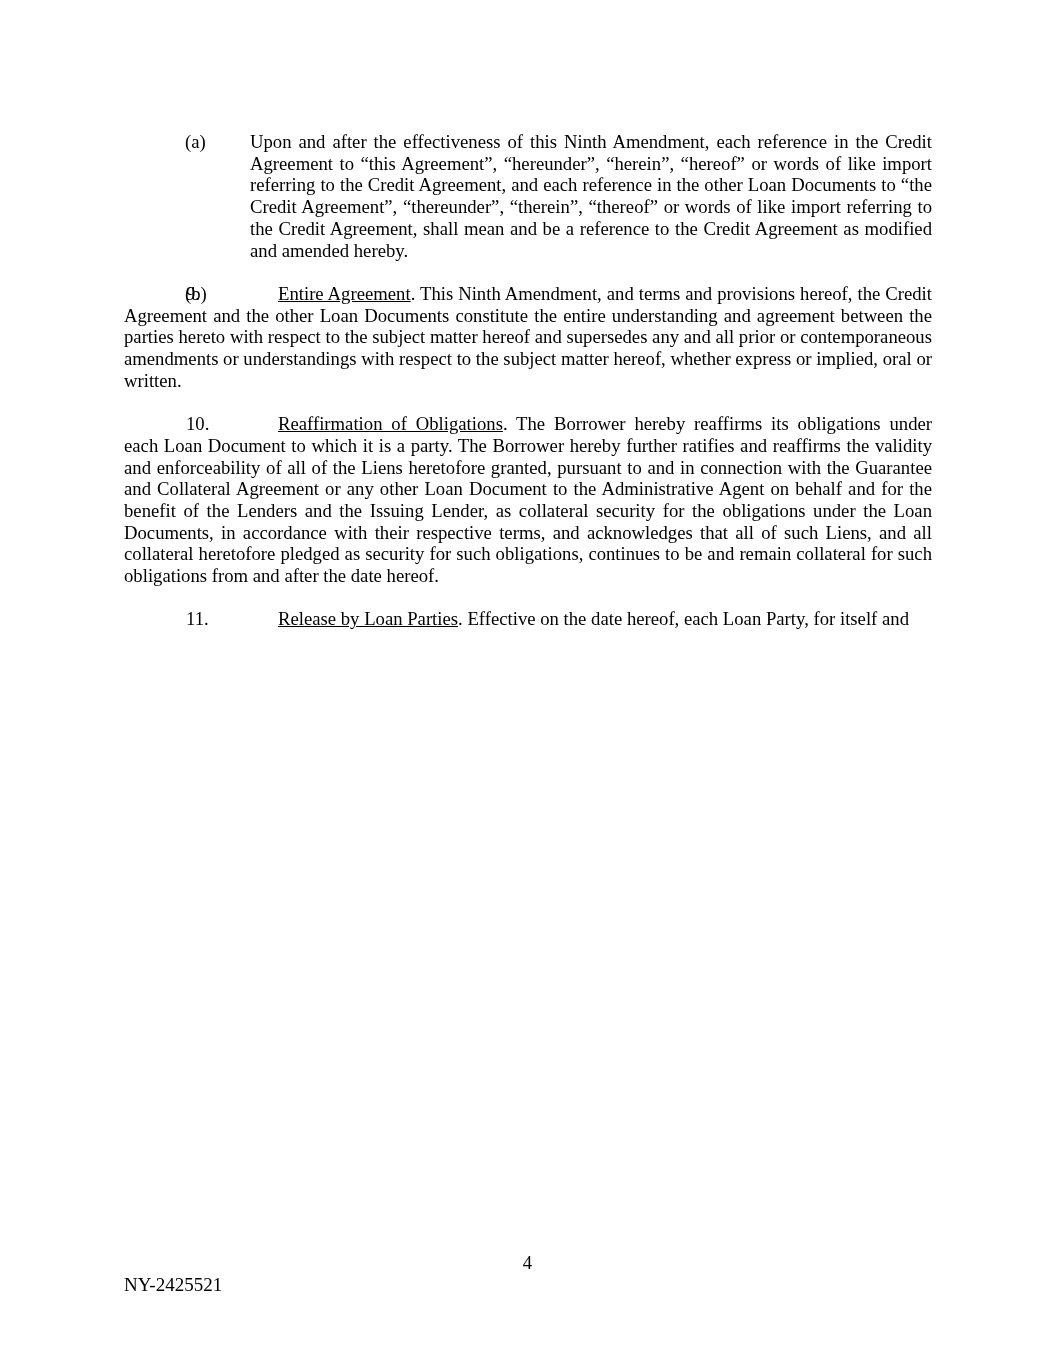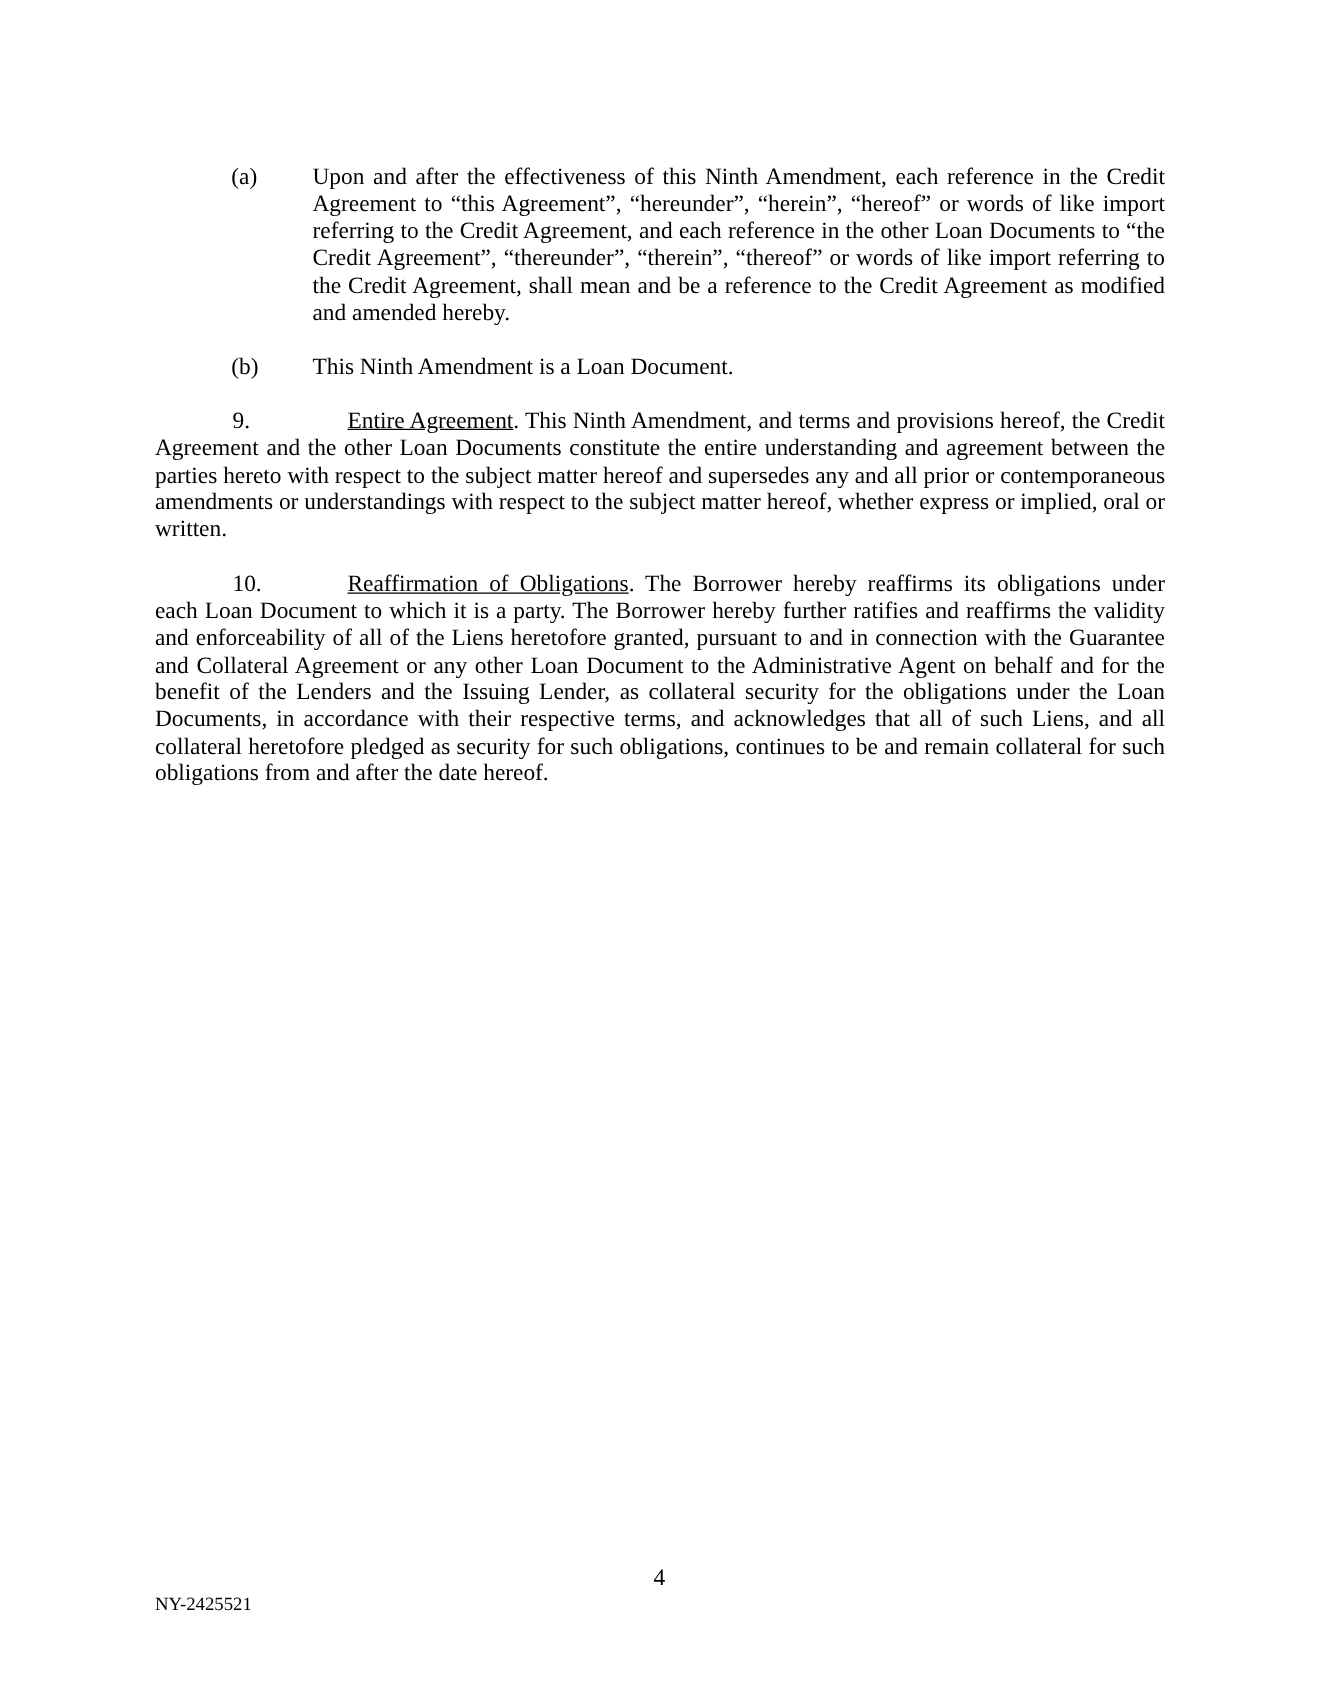--- a/index.html
+++ b/index.html
@@ -44,35 +44,36 @@
   .sec-heading { text-decoration: underline; margin-left: 28px; }
   .page-number {
     position: absolute;
     top: 1252px; left: 0; width: 100%;
     text-align: center;
     font-size: 18.7px; line-height: 21.7px;
   }
   .doc-id {
     position: absolute;
     top: 1274px; left: 124px;
-    font-size: 15px; line-height: 21.7px;
+    font-size: 19px; line-height: 21.7px;
   }
 </style>
 </head>
 <body>
 
 <div class="page">
   <div class="content">
 
     <div class="para clause"><span class="clause-label">(a)</span><span>Upon and after the effectiveness of this Ninth Amendment, each reference in the Credit Agreement to “this Agreement”, “hereunder”, “herein”, “hereof” or words of like import referring to the Credit Agreement, and each reference in the other Loan Documents to “the Credit Agreement”, “thereunder”, “therein”, “thereof” or words of like import referring to the Credit Agreement, shall mean and be a reference to the Credit Agreement as modified and amended hereby.</span></div>
 
-    <div class="para clause"><span class="clause-label">(b)</span><span>This Ninth Amendment is a Loan Document.</span></div>
+    <div class="para clause"><span class="clause-label">(b)</span></div>
 
     <p class="para section"><span class="sec-num">9.</span><span class="sec-heading">Entire Agreement</span><span>.  This Ninth Amendment, and terms and provisions hereof, the Credit Agreement and the other Loan Documents constitute the entire understanding and agreement between the parties hereto with respect to the subject matter hereof and supersedes any and all prior or contemporaneous amendments or understandings with respect to the subject matter hereof, whether express or implied, oral or written.</span></p>
 
     <p class="para section"><span class="sec-num">10.</span><span class="sec-heading">Reaffirmation of Obligations</span><span>.  The Borrower hereby reaffirms its obligations under each Loan Document to which it is a party.  The Borrower hereby further ratifies and reaffirms the validity and enforceability of all of the Liens heretofore granted, pursuant to and in connection with the Guarantee and Collateral Agreement or any other Loan Document to the Administrative Agent on behalf and for the benefit of the Lenders and the Issuing Lender, as collateral security for the obligations under the Loan Documents, in accordance with their respective terms, and acknowledges that all of such Liens, and all collateral heretofore pledged as security for such obligations, continues to be and remain collateral for such obligations from and after the date hereof.</span></p>
 
+    <p class="para section"><span class="sec-num">11.</span><span class="sec-heading">Release by Loan Parties</span><span>.  Effective on the date hereof, each Loan Party, for itself and</span></p>
 
   </div>
 
   <div class="page-number">4</div>
   <div class="doc-id">NY-2425521</div>
 </div>
 
 </body></html>

